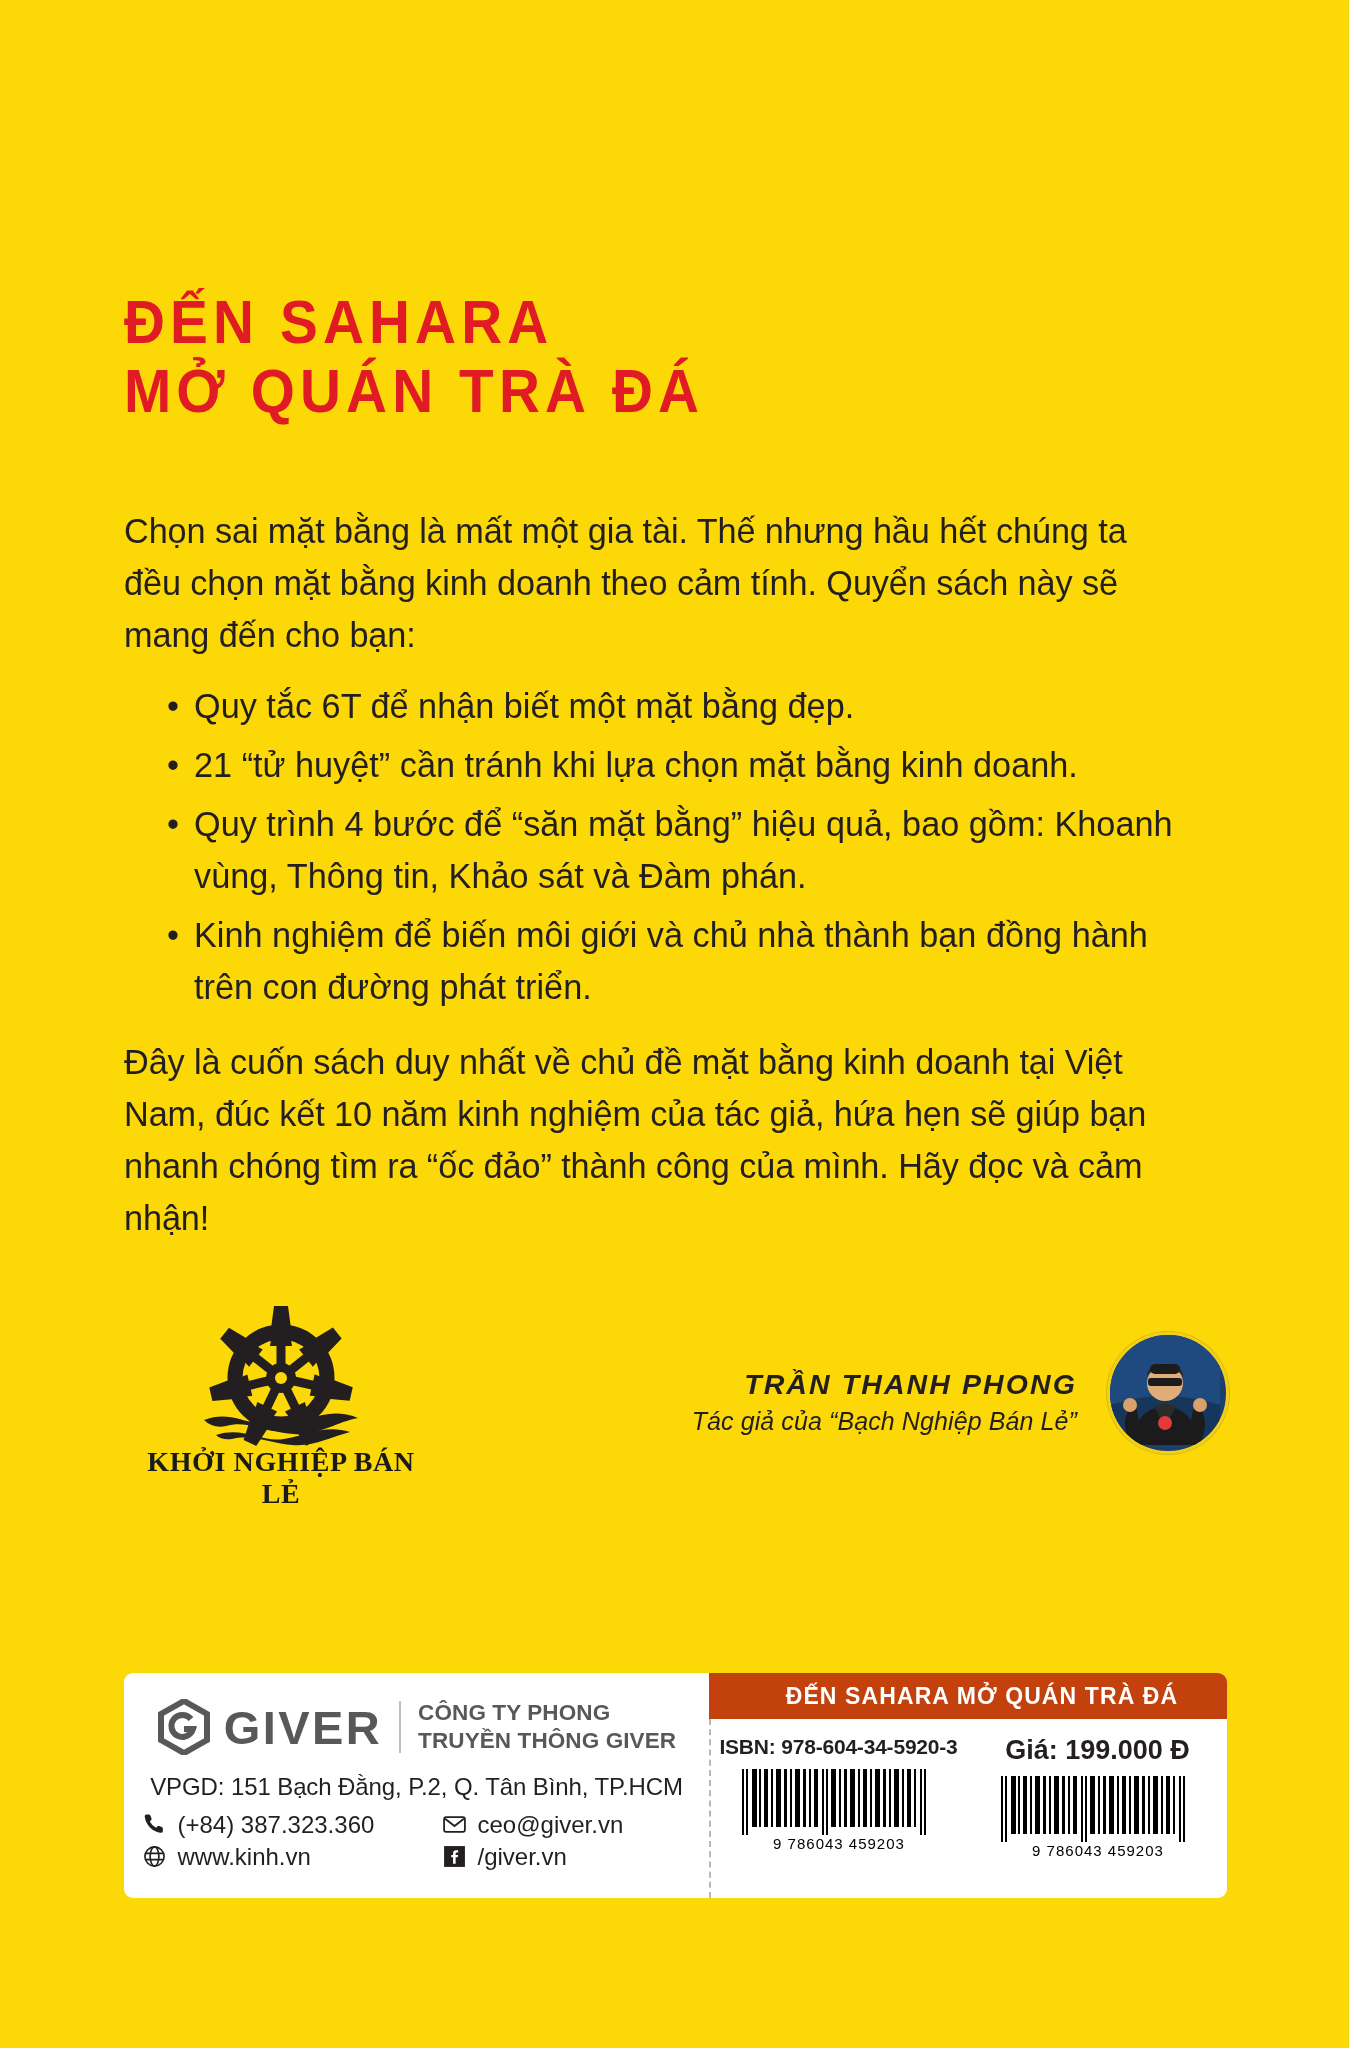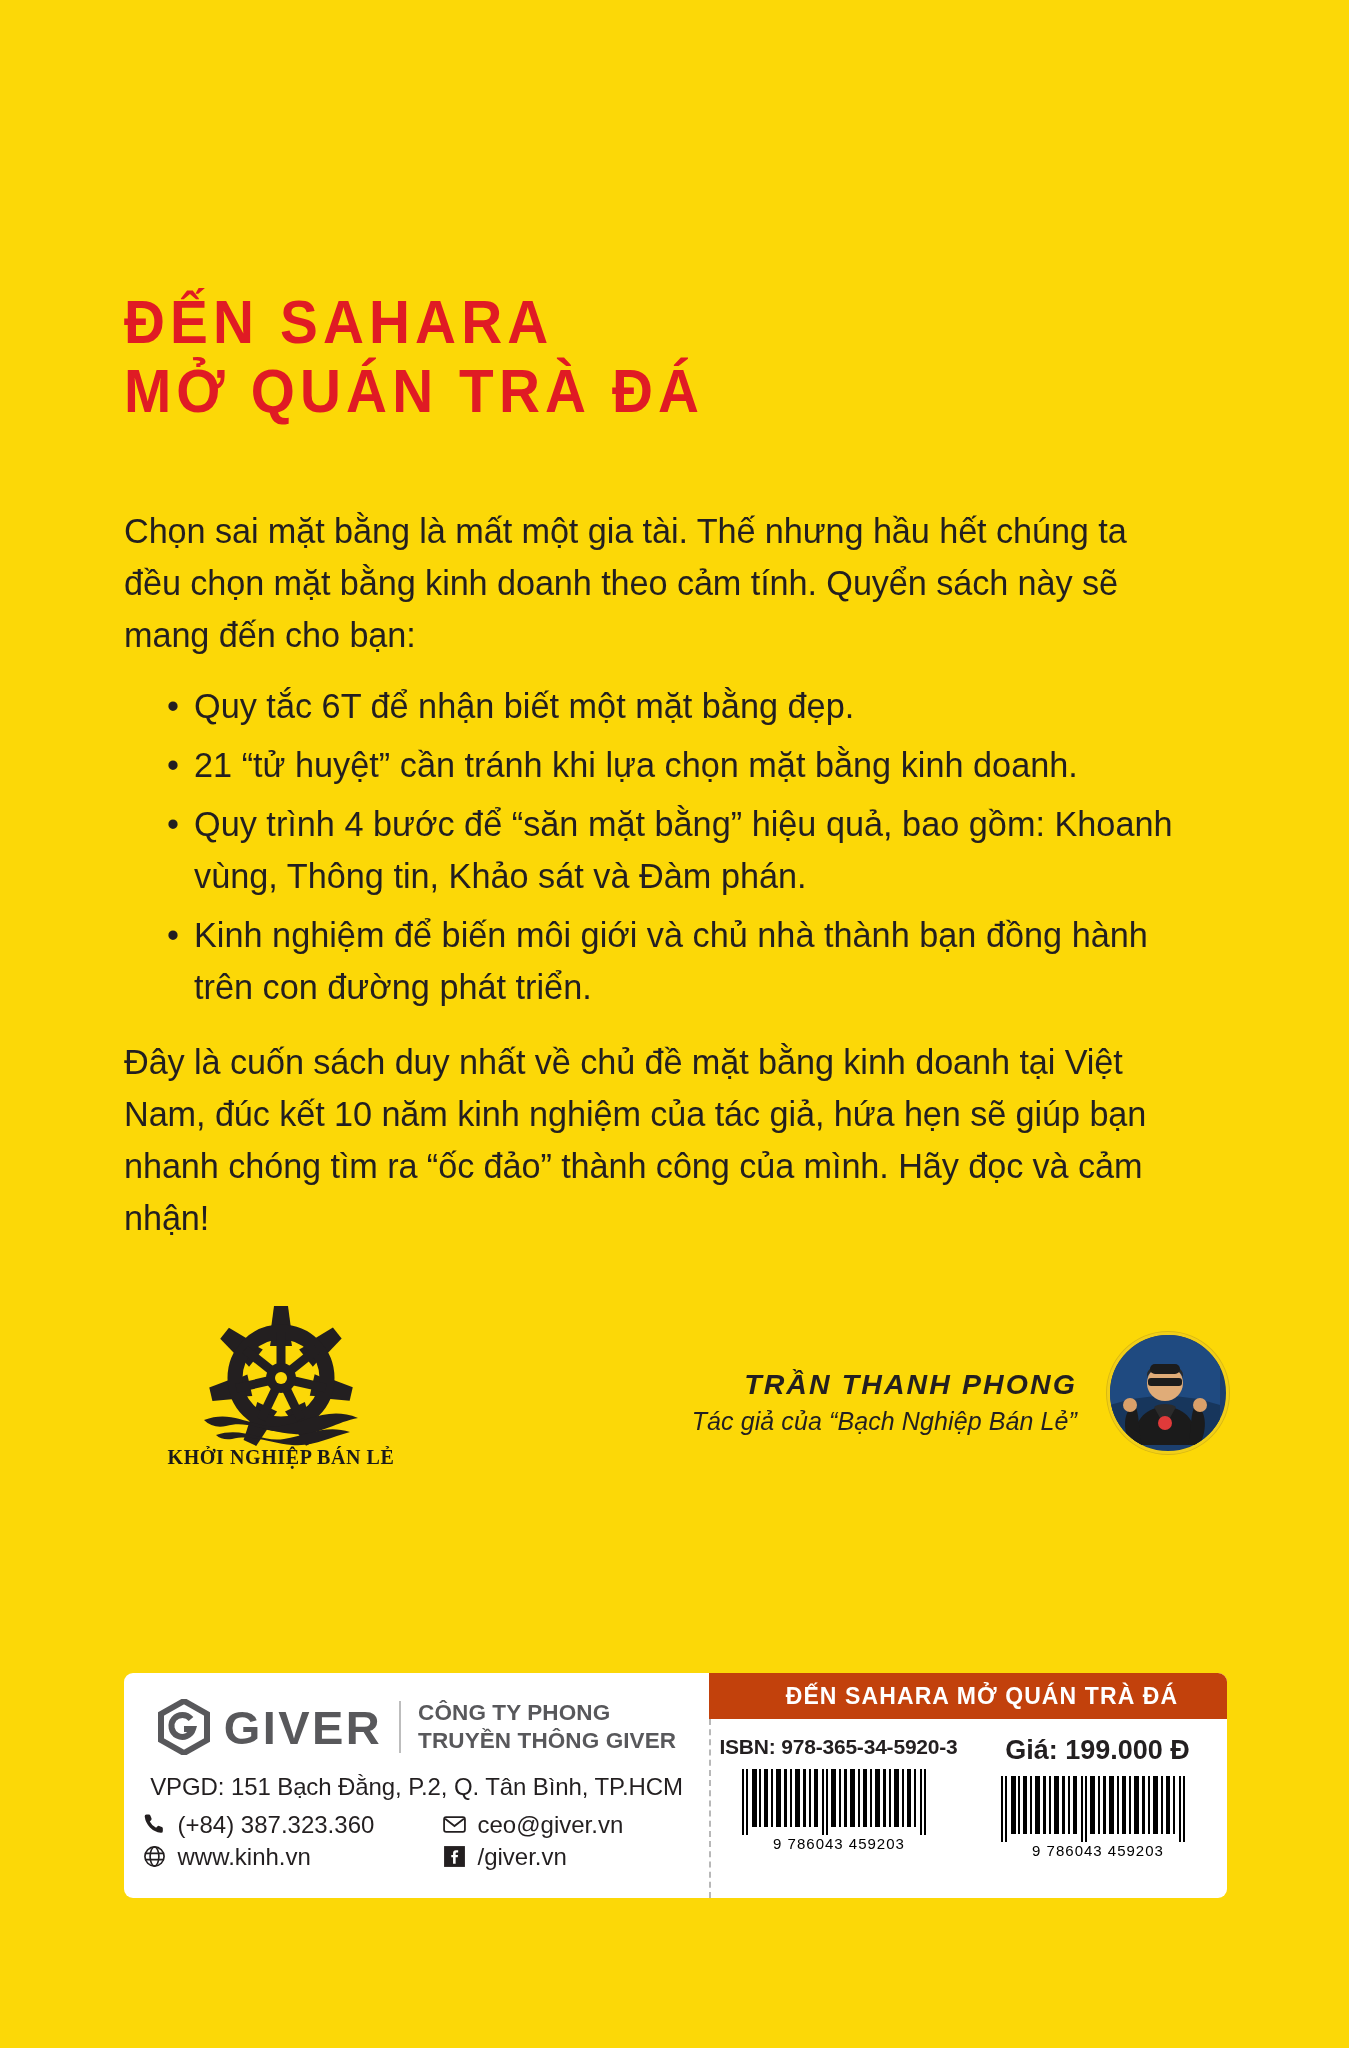--- a/index.html
+++ b/index.html
@@ -87,21 +87,21 @@
     position: absolute;
     left: 12px;
     top: 0;
     width: 290px;
     text-align: center;
   }
   .wheel-wrap { height: 150px; }
   .brand-caption {
     font-family: "Liberation Serif", serif;
     font-weight: 700;
-    font-size: 20px;
+    font-size: 28px;
     letter-spacing: 0.6px;
     color: #1a1a1a;
     margin-top: -4px;
   }
 
   .author-block {
     position: absolute;
     right: 152px;
     top: 52px;
     text-align: right;
@@ -444,21 +444,21 @@
         </div>
       </div>
     </div>
 
     <div class="footer-right">
       <div class="spine-title">ĐẾN SAHARA MỞ QUÁN TRÀ ĐÁ</div>
       <div class="dashed-sep"></div>
       <div class="barcode-area">
 
         <div class="bc-col">
-          <div class="isbn-text">ISBN: 978-365-34-5920-3</div>
+          <div class="isbn-text">ISBN: 978-604-34-5920-3</div>
           <div class="bc-svg">
             <svg width="210" height="86" viewBox="0 0 210 86" aria-hidden="true">
               <rect width="210" height="86" fill="#fff"></rect>
               <g fill="#000">
                 <rect x="8" y="2" width="2" height="66"></rect>
                   <rect x="12" y="2" width="2" height="66"></rect>
                 <rect x="18" y="2" width="5" height="58"></rect>
                   <rect x="25" y="2" width="2" height="58"></rect>
                 <rect x="30" y="2" width="4" height="58"></rect>
                   <rect x="37" y="2" width="2" height="58"></rect>

